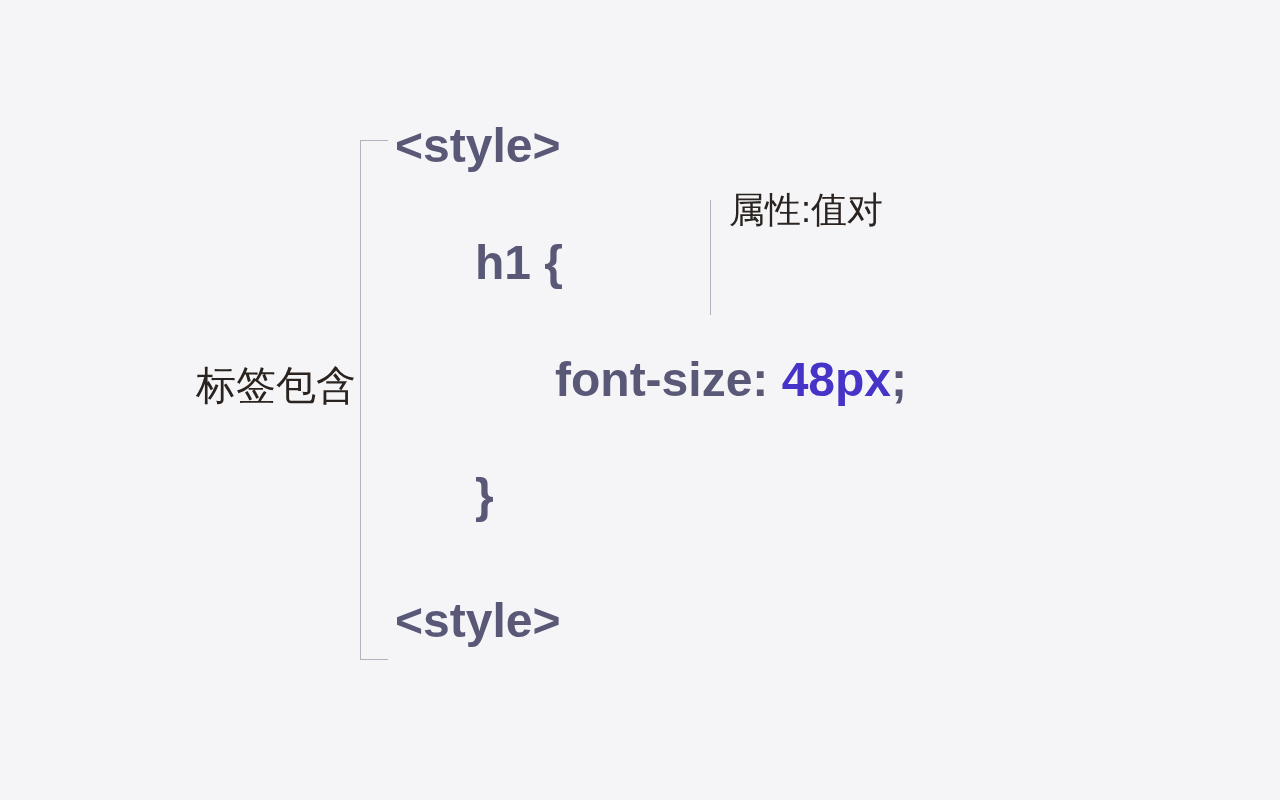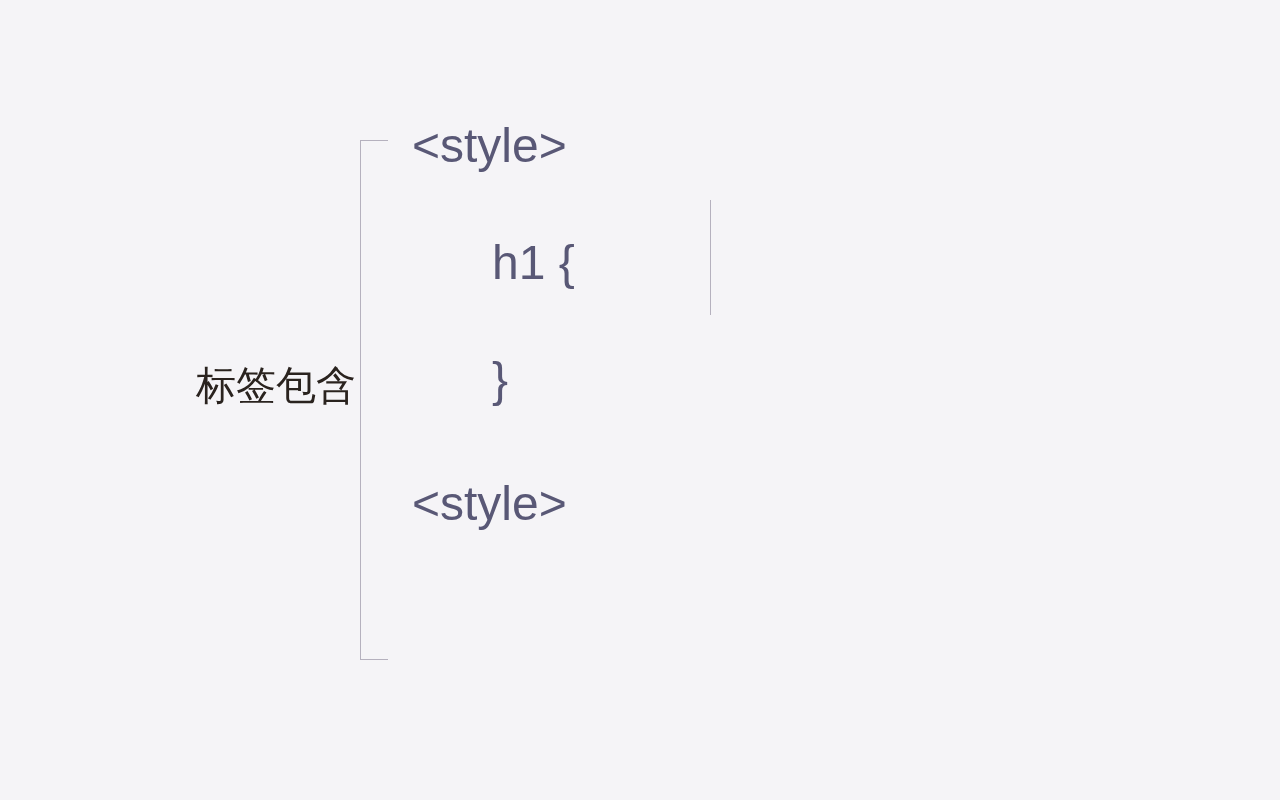--- a/index.html
+++ b/index.html
@@ -34,26 +34,26 @@
       left: 360px;
       top: 140px;
       width: 28px;
       height: 520px;
       border-left: 1px solid #b5b1be;
       border-top: 1px solid #b5b1be;
       border-bottom: 1px solid #b5b1be;
     }
     .code-block {
       position: absolute;
-      left: 412px;
+      left: 395px;
       top: 108px;
       font-size: 48px;
       line-height: 1.6;
       color: #595876;
-      font-weight: 400;
+      font-weight: 700;
       letter-spacing: 0px;
     }
     .code-line {
       white-space: pre;
     }
     .indent-1 {
       padding-left: 80px;
       margin-top: 40px;
     }
     .indent-2 {
@@ -89,23 +89,25 @@
   </style>
 </head>
 <body>
 
 <div class="canvas">
 
   <div class="left-label">标签包含</div>
 
   <div class="bracket-left"></div>
 
+  <div class="prop-label">属性:值对</div>
 
   <div class="prop-divider"></div>
 
   <div class="code-block">
     <div class="code-line">&lt;style&gt;</div>
     <div class="code-line indent-1">h1 {</div>
+    <div class="code-line indent-2"><span>font-size:</span> <span class="value">48px</span><span>;</span></div>
     <div class="code-line indent-1-close">}</div>
     <div class="code-line line-last">&lt;style&gt;</div>
   </div>
 
 </div>
 
 </body></html>

